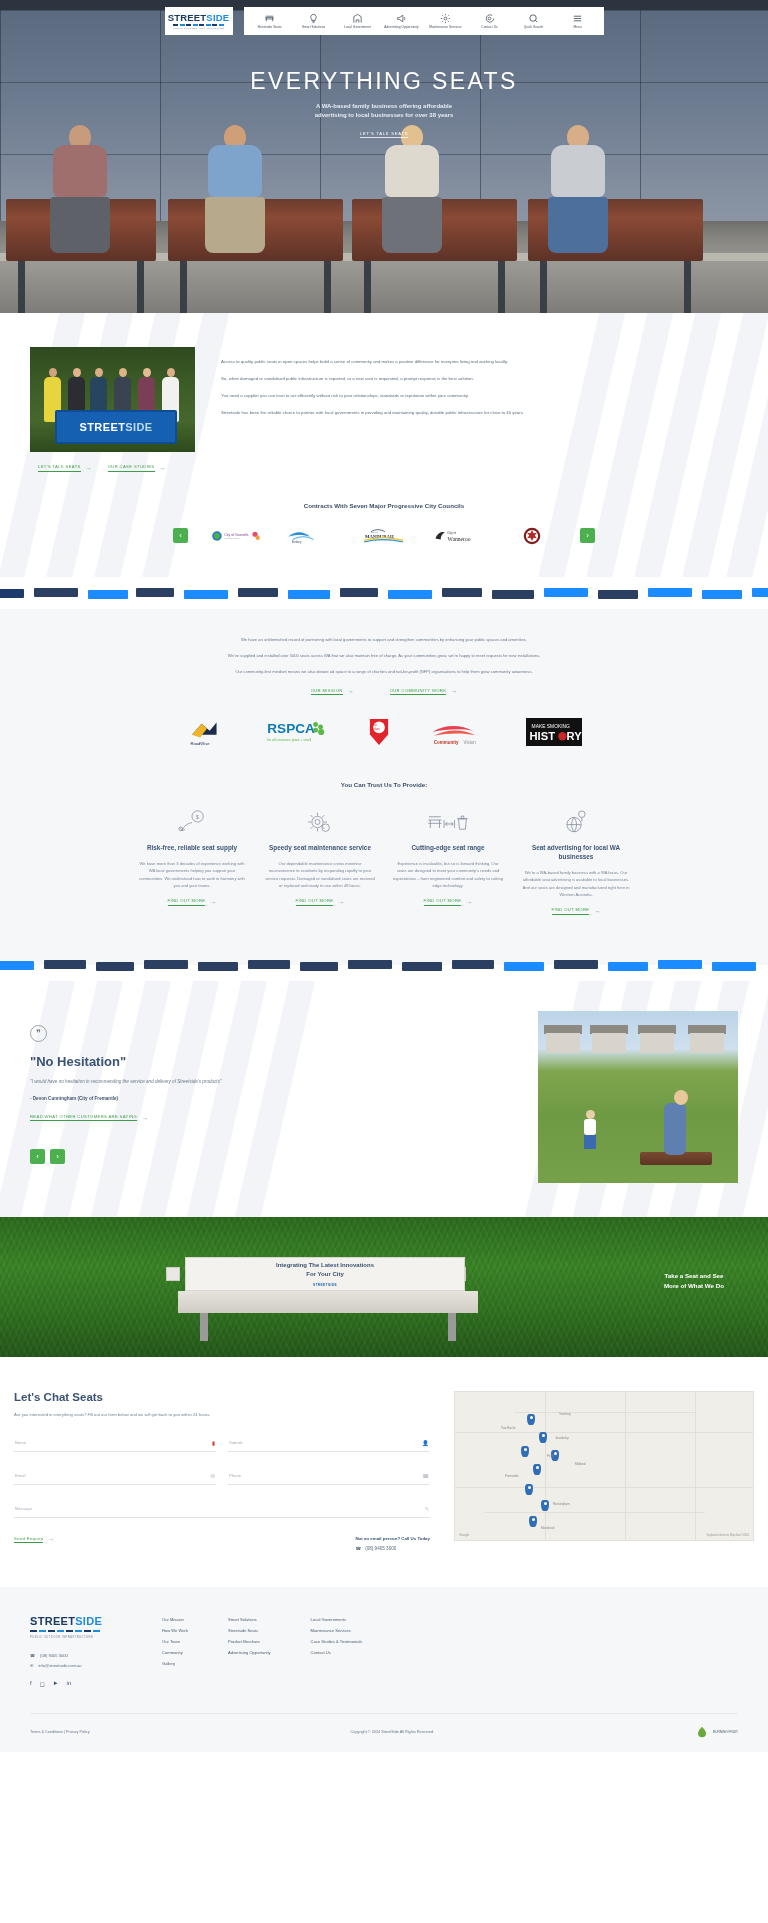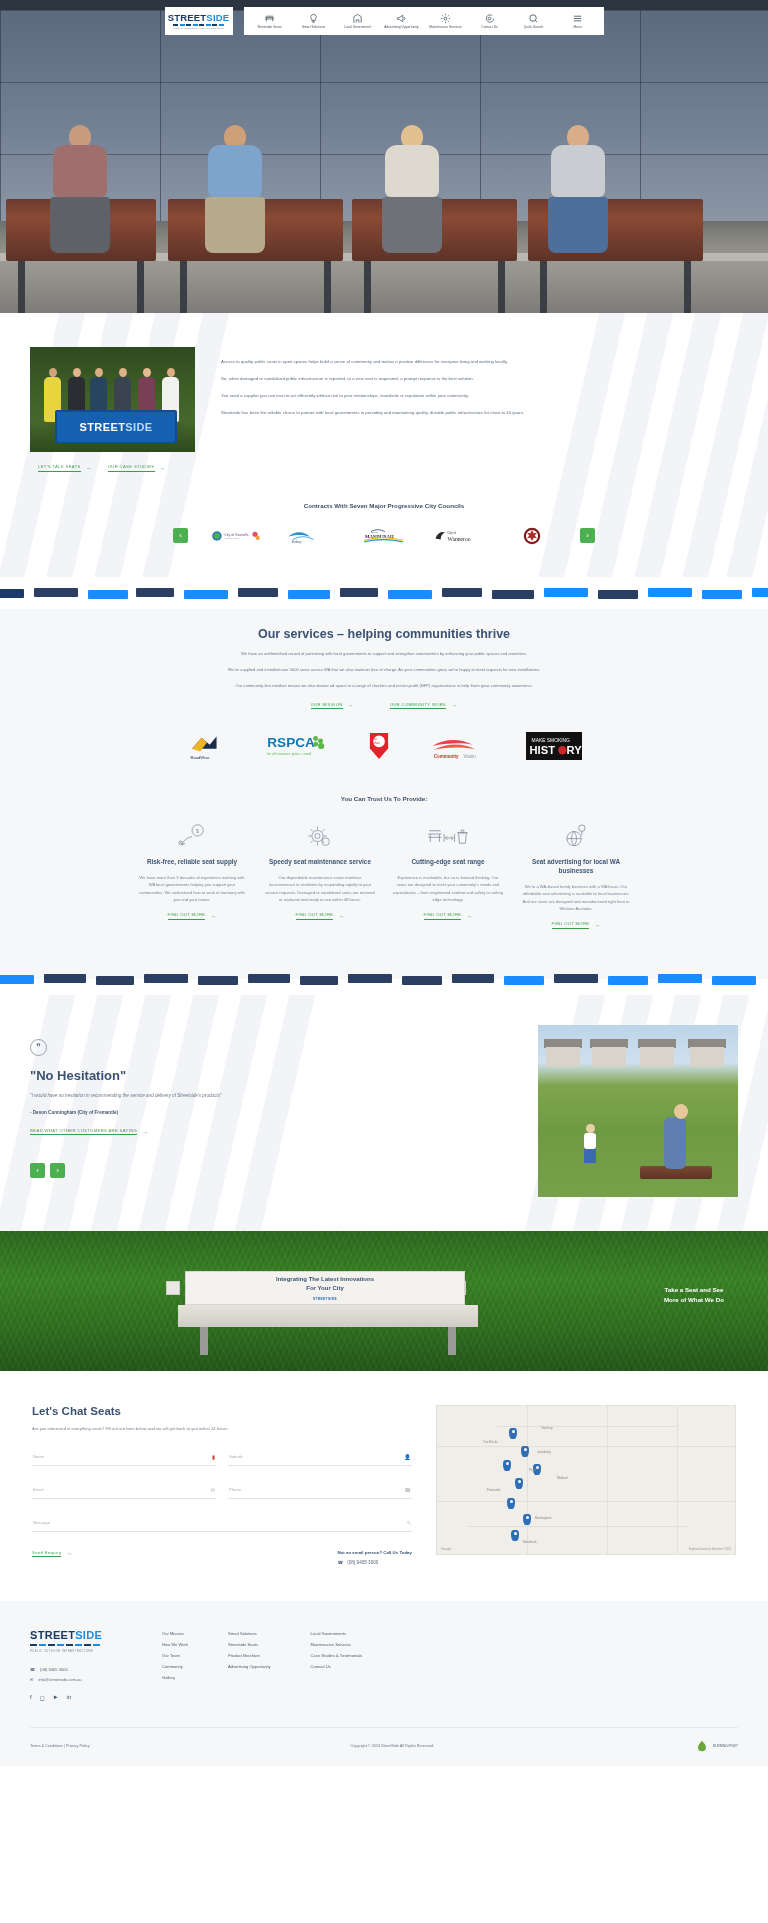--- a/index.html
+++ b/index.html
@@ -226,21 +226,21 @@
     position:absolute; left:178px; top:74px; width:300px; height:22px;
     background:linear-gradient(180deg,#e7e4dd,#cfccc4);
   }
   .green-bench i{ position:absolute; top:22px; width:8px;height:28px; background:#9a9a98;}
   .green-cta{
     position:absolute; right:44px; top:54px; text-align:center; color:#fff;
     font-size:6.2px; font-weight:bold; line-height:1.55;
   }
 
   
-  .sec6{ background:#fff; padding:34px 32px 36px; display:flex; gap:24px; }
+  .sec6{ background:#fff; padding:34px 14px 36px; display:flex; gap:24px; }
   .form-col{ flex:1; }
   .form-h{ font-size:11.5px; color:#3b5272; font-weight:bold; }
   .form-sub{ font-size:4.2px; color:#76828f; line-height:1.8; margin-top:8px;}
   .form-grid{ display:flex; gap:12px; margin-top:16px;}
   .fld{ flex:1; border-bottom:1px solid #dfe3e8; display:flex; align-items:center;
         justify-content:space-between; padding:5px 1px; }
   .fld span{ font-size:4.2px; color:#a8b0b9;}
   .fld em{ font-style:normal; font-size:5.5px; color:#b6bcc4;}
   .fld.req em{ color:#cf3b32; }
   .form-actions{ display:flex; align-items:flex-start; justify-content:space-between; margin-top:18px;}
@@ -416,20 +416,28 @@
           <span class="nav-ico">
             <svg viewBox="0 0 24 24" fill="none" stroke="currentColor" stroke-width="1.8">
                 <path d="M4 7h16M4 12h16M4 17h16"></path>
               </svg>
           </span>
           <span class="nav-lbl">Menu</span>
         </div>
       </nav>
     </div>
 
+    <div class="hero-copy">
+      <h1 class="hero-title">EVERYTHING SEATS</h1>
+      <div class="hero-sub">
+        <div>A WA-based family business offering affordable</div>
+        <div>advertising to local businesses for over 38 years</div>
+      </div>
+      <a class="hero-cta" href="#">LET'S TALK SEATS</a>
+    </div>
   </section>
 
   <section class="sec2">
     <div class="diag-bg">
       <span style="left:20px"></span>
         <span style="left:68px"></span>
         <span style="left:116px"></span>
       <span style="left:164px"></span>
         <span style="left:560px"></span>
         <span style="left:608px"></span>
@@ -553,21 +561,20 @@
     <i style="left:442px;top:11px;width:40px;background:#2b3f63"></i>
     <i style="left:492px;top:13px;width:42px;background:#2b3f63"></i>
     <i style="left:544px;top:11px;width:44px;background:#1a8cff"></i>
     <i style="left:598px;top:13px;width:40px;background:#2b3f63"></i>
     <i style="left:648px;top:11px;width:44px;background:#1a8cff"></i>
     <i style="left:702px;top:13px;width:40px;background:#1a8cff"></i>
     <i style="left:752px;top:11px;width:30px;background:#1a8cff"></i>
   </div>
 
   <section class="sec3">
-    <h2 class="h2-dark">Our services – helping communities thrive</h2>
     <p>We have an unblemished record of partnering with local governments to support and strengthen communities by enhancing your public spaces and amenities.</p>
     <p>We've supplied and installed over 5000 seats across WA that we also maintain free of charge. As your communities grow, we're happy to meet requests for new installations.</p>
     <p>Our community-first mindset means we also donate ad space to a range of charities and not-for-profit (NFP) organisations to help them grow community awareness.</p>
 
     <div class="mission-links">
       <span class="glink-row">
         <a class="glink" href="#">OUR MISSION</a>
         <span class="garrow">→</span>
       </span>
       <span class="glink-row">

